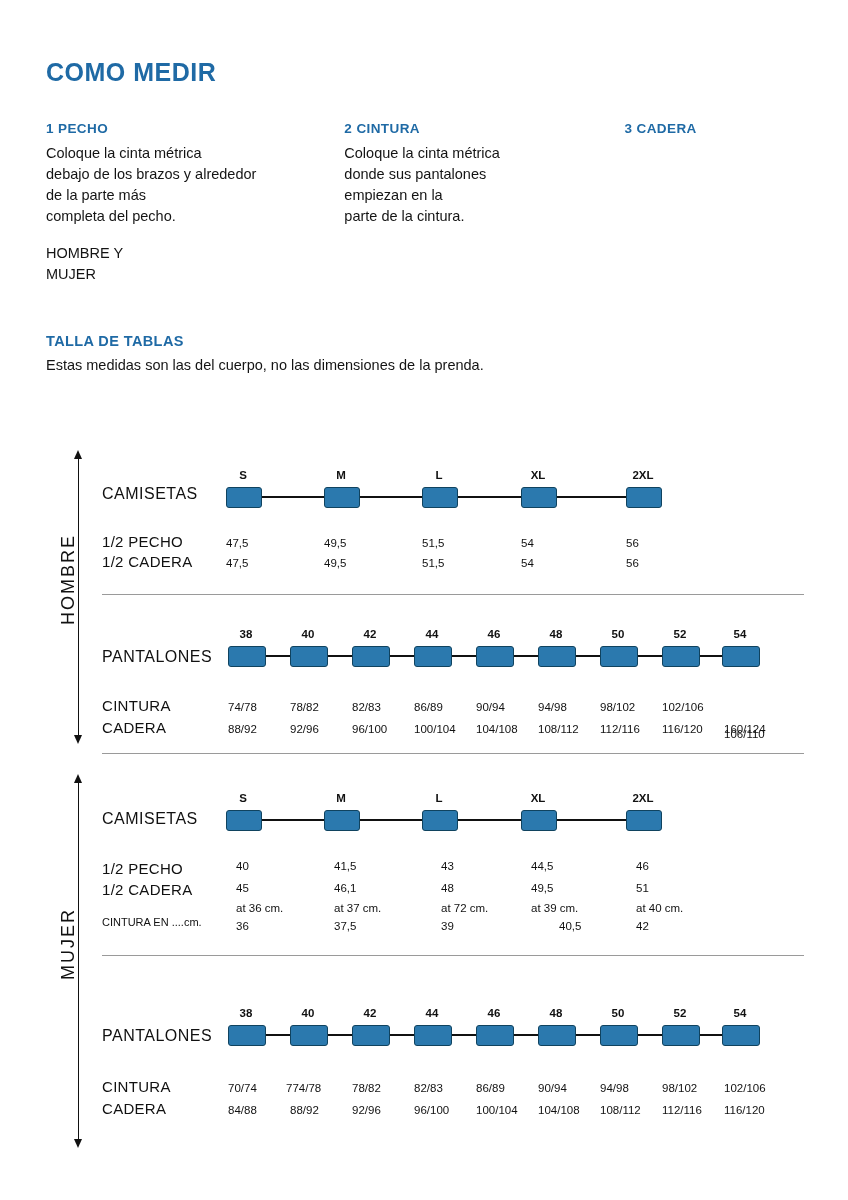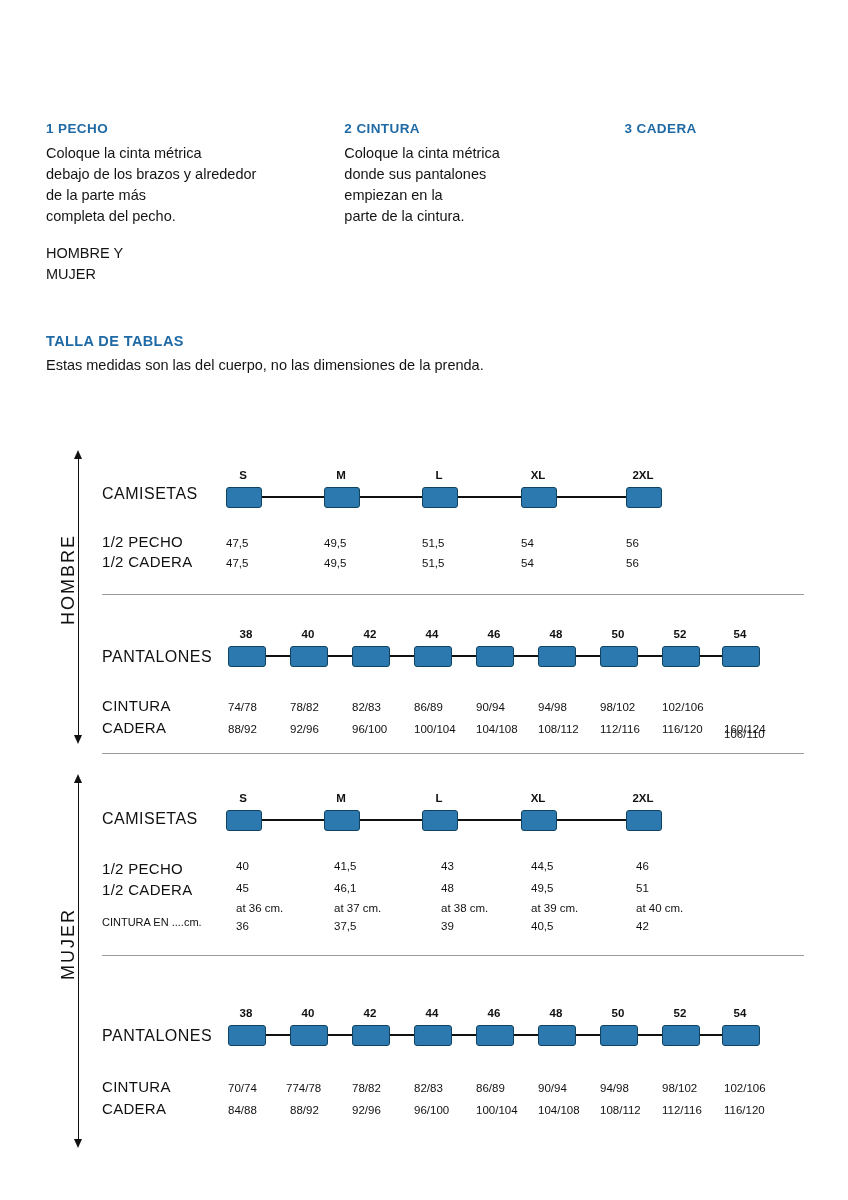--- a/index.html
+++ b/index.html
@@ -178,20 +178,21 @@
     position: absolute;
     height: 1px;
     background: #9a9a9a;
   }
 </style>
 </head>
 <body>
 
 <div class="page">
 
+  <div class="main-title">COMO MEDIR</div>
 
   <div class="instructions">
     <div class="instr-col c1">
       <div class="instr-head">1 PECHO</div>
       <div class="instr-body">Coloque la cinta métrica
 debajo de los brazos y alrededor
 de la parte más
 completa del pecho.</div>
       <div class="instr-extra">HOMBRE Y
 MUJER</div>
@@ -323,28 +324,28 @@
   <div class="val" style="left:636px; top:860px;">46</div>
 
   <div class="val" style="left:236px; top:882px;">45</div>
   <div class="val" style="left:334px; top:882px;">46,1</div>
   <div class="val" style="left:441px; top:882px;">48</div>
   <div class="val" style="left:531px; top:882px;">49,5</div>
   <div class="val" style="left:636px; top:882px;">51</div>
 
   <div class="val" style="left:236px; top:902px;">at 36 cm.</div>
   <div class="val" style="left:334px; top:902px;">at 37 cm.</div>
-  <div class="val" style="left:441px; top:902px;">at 38 cm.</div>
+  <div class="val" style="left:441px; top:902px;">at 72 cm.</div>
   <div class="val" style="left:531px; top:902px;">at 39 cm.</div>
   <div class="val" style="left:636px; top:902px;">at 40 cm.</div>
 
   <div class="val" style="left:236px; top:920px;">36</div>
   <div class="val" style="left:334px; top:920px;">37,5</div>
   <div class="val" style="left:441px; top:920px;text-align:center;">39</div>
-  <div class="val" style="left:531px; top:920px;">40,5</div>
+  <div class="val" style="left:559px; top:920px;">40,5</div>
   <div class="val" style="left:636px; top:920px;">42</div>
 
   <div class="hr" style="left:102px; top:955px; width:702px;"></div>
 
   <div class="row-label" style="left:102px; top:1027px;">PANTALONES</div>
   <div class="scale" style="left:228px; top:1025px; width:530px;">
     <div class="line"></div>
     <div class="chip" style="left:0px; width:36px;"></div>
     <div class="chip-label" style="left:0px; width:36px;">38</div>
     <div class="chip" style="left:62px; width:36px;"></div>

